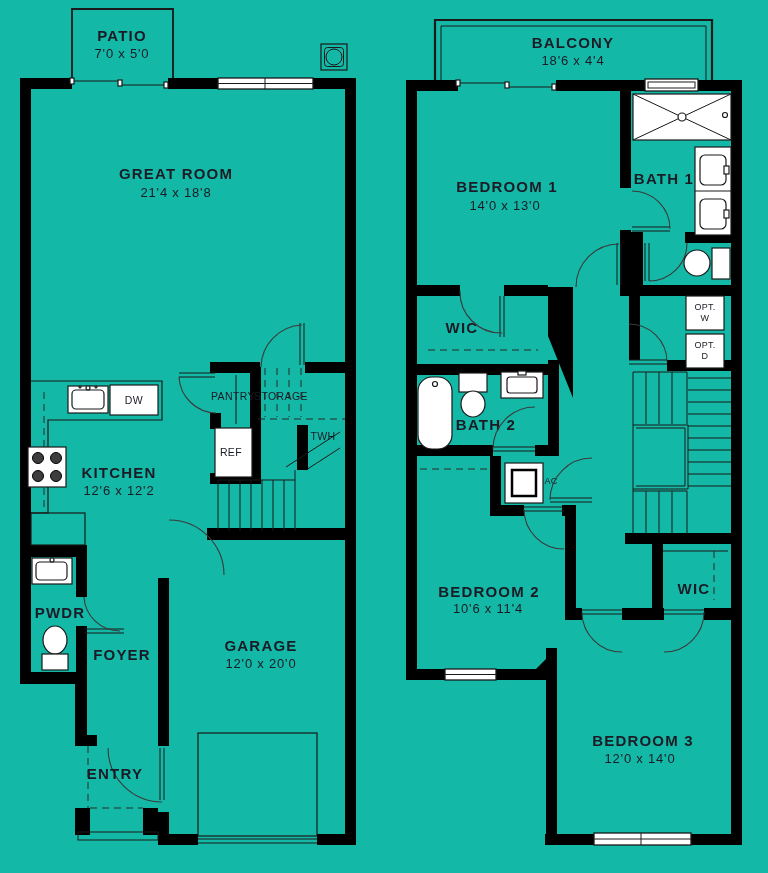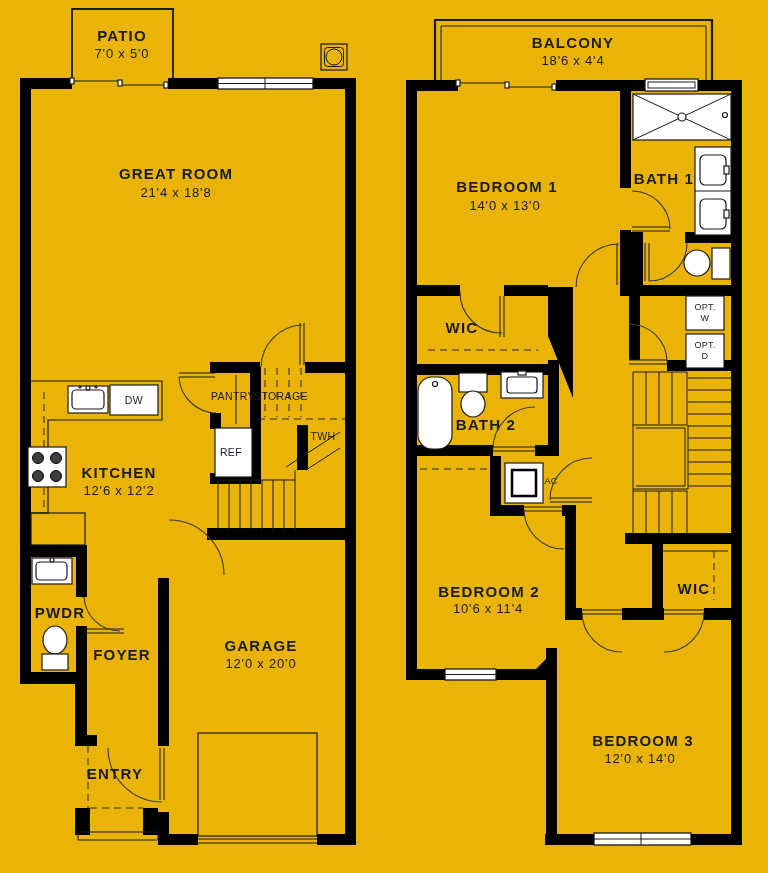--- a/index.html
+++ b/index.html
@@ -1,16 +1,16 @@
 <!DOCTYPE html>
 <html><head>
 <meta charset="utf-8">
 <style>
   html,body{margin:0;padding:0;background:#ffffff;}
-  .stage{width:768px;height:873px;background:#eab308;position:relative;}
+  .stage{width:768px;height:873px;background:#14b8a6;position:relative;}
   svg{display:block;}
   .wall{fill:#000000;stroke:none;}
   .thin{fill:none;stroke:#1a1a1a;stroke-width:1.2;}
   .thin1{fill:none;stroke:#1a1a1a;stroke-width:1;}
   .whitebox{fill:#ffffff;stroke:#1a1a1a;stroke-width:1.3;}
   .dash{fill:none;stroke:#2a2a2a;stroke-width:1;stroke-dasharray:7 5;}
   .arc{fill:none;stroke:#3a3a3a;stroke-width:1.1;}
   .leaf{fill:none;stroke:#1a1a1a;stroke-width:1;}
   .fix{fill:#ffffff;stroke:#1a1a1a;stroke-width:1.2;}
   text{fill:#1b1b26;font-family:"Liberation Sans",sans-serif;}

